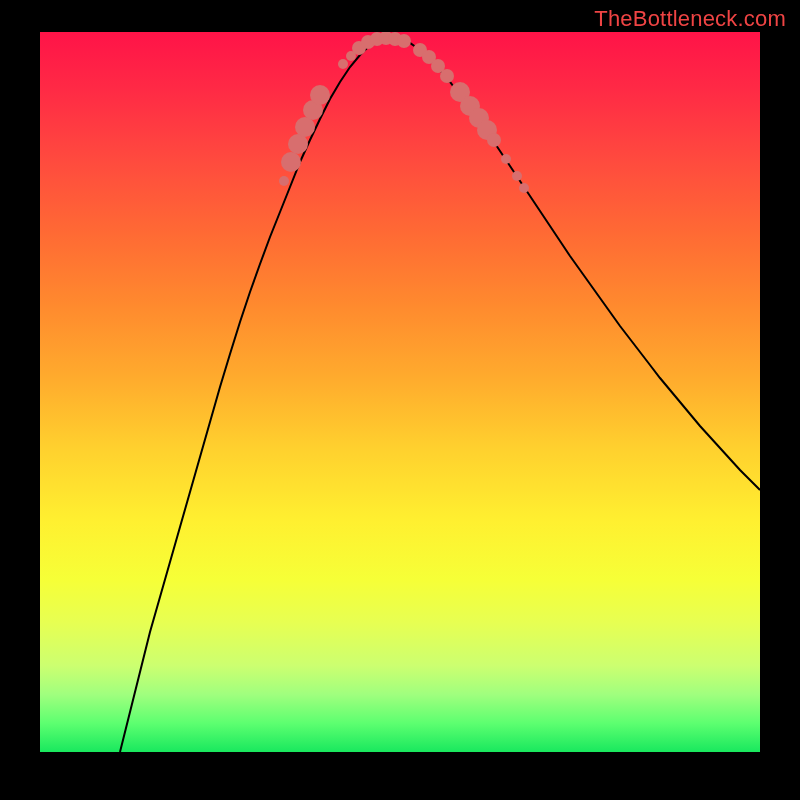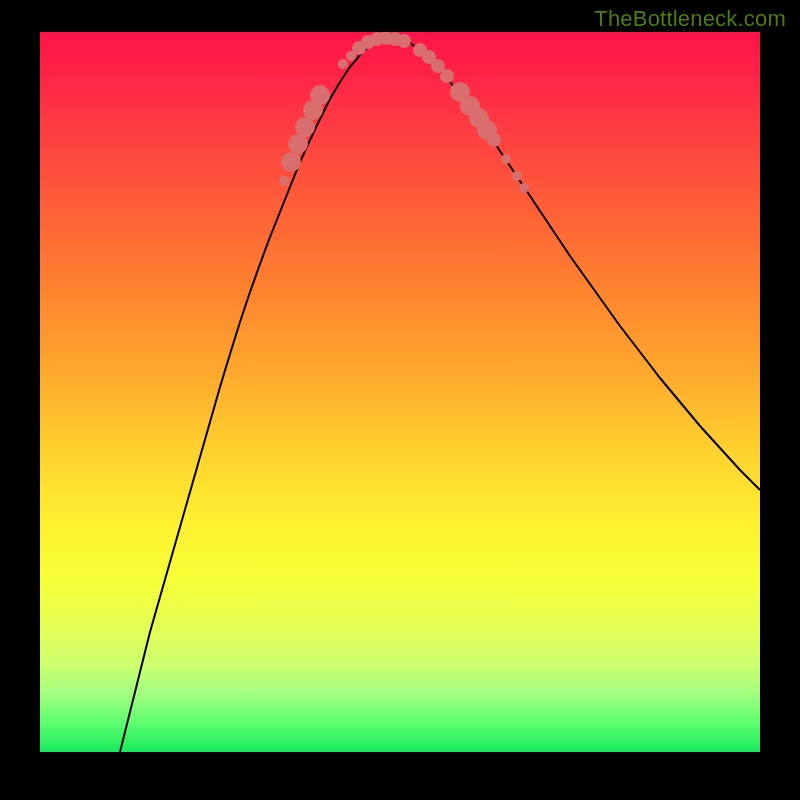--- a/index.html
+++ b/index.html
@@ -14,21 +14,21 @@
   .stage {
     position: relative;
     width: 800px;
     height: 800px;
     background: #000;
   }
   .watermark {
     position: absolute;
     top: 6px;
     right: 14px;
-    color: #4d7c0f;
+    color: #ef4444;
     font-size: 22px;
     font-weight: 500;
     letter-spacing: 0.2px;
     z-index: 10;
   }
   .plot-outer {
     position: absolute;
     left: 40px;
     top: 32px;
     width: 720px;

